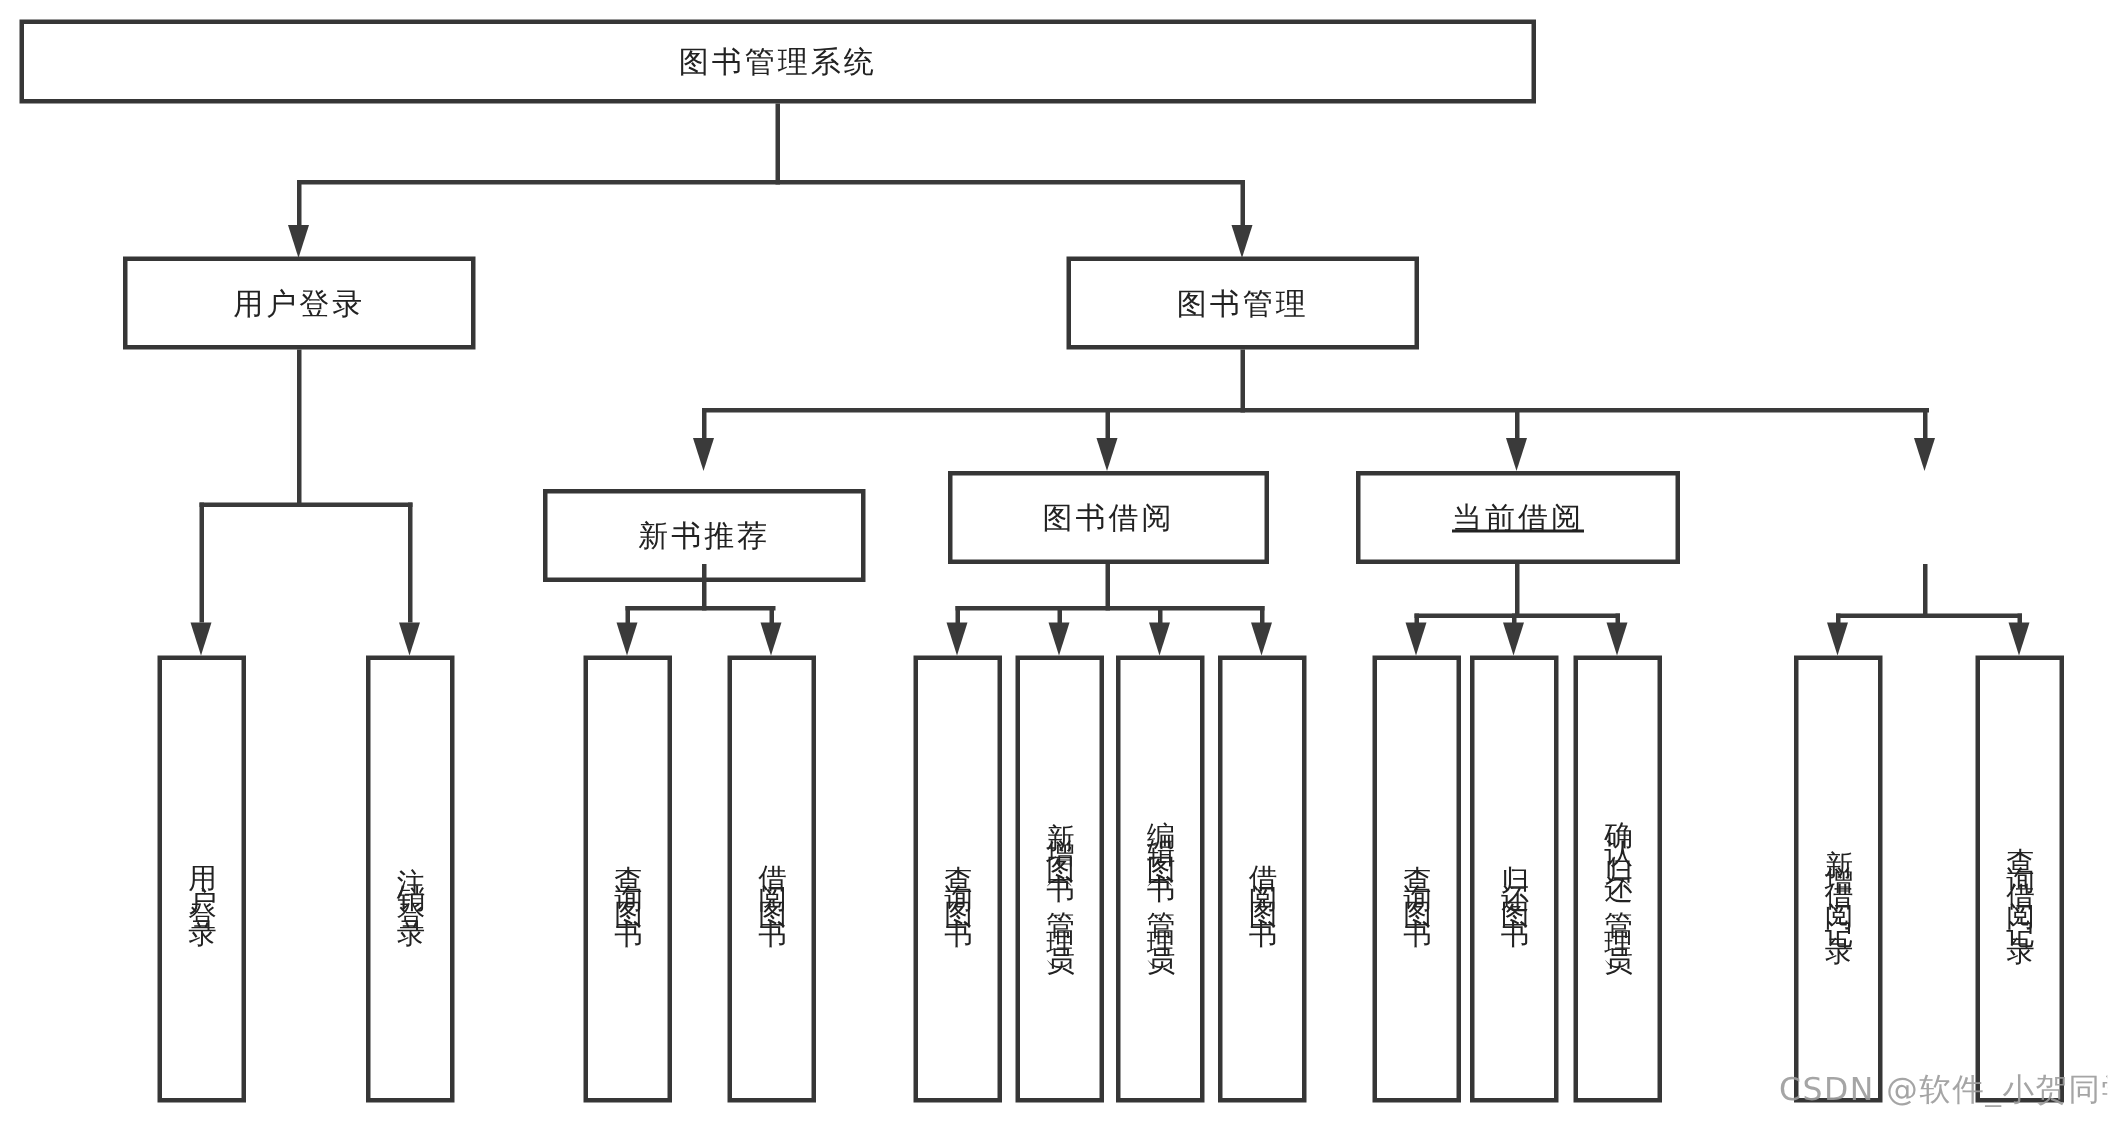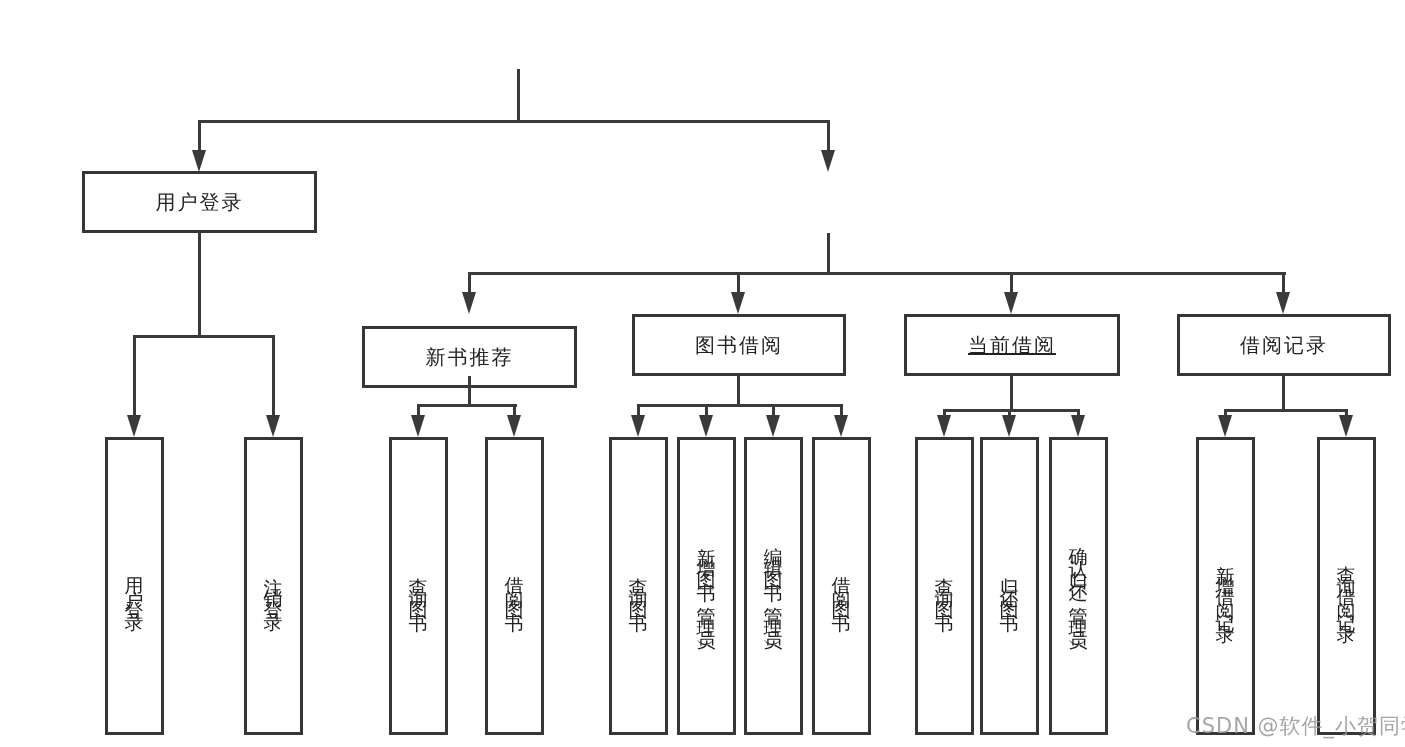--- a/index.html
+++ b/index.html
@@ -50,41 +50,44 @@
     opacity: 0.9;
     letter-spacing: 1px;
     white-space: nowrap;
   }
 </style>
 </head>
 <body>
 
 <div id="canvas">
 
+  <div class="box" style="left:13px; top:13px; width:1011px; height:56px;">
+    <span>图书管理系统</span>
+  </div>
 
   <div class="box" style="left:82px; top:171px; width:235px; height:62px;">
     <span>用户登录</span>
   </div>
 
+  <div class="box" style="left:711px; top:171px; width:235px; height:62px;">
+    <span>图书管理</span>
+  </div>
 
   <div class="box" style="left:362px; top:326px; width:215px; height:62px;">
     <span>新书推荐</span>
   </div>
 
   <div class="box" style="left:632px; top:314px; width:214px; height:62px;justify-content:center;">
     <span>图书借阅</span>
   </div>
 
   <div class="box" style="left:904px; top:314px; width:216px; height:62px;text-decoration:underline;">
     <span>当前借阅</span>
   </div>
 
-  <div class="box" style="left:1177px; top:314px; width:214px; height:62px;">
-    <span>借阅记录</span>
-  </div>
 
   <div class="box leaf" style="left:105px; top:437px; width:59px; height:298px;">
     <span>用户登录</span>
   </div>
 
   <div class="box leaf" style="left:244px; top:437px; width:59px; height:298px;">
     <span>注销登录</span>
   </div>
 
   <div class="box leaf" style="left:389px; top:437px; width:59px; height:298px;">

